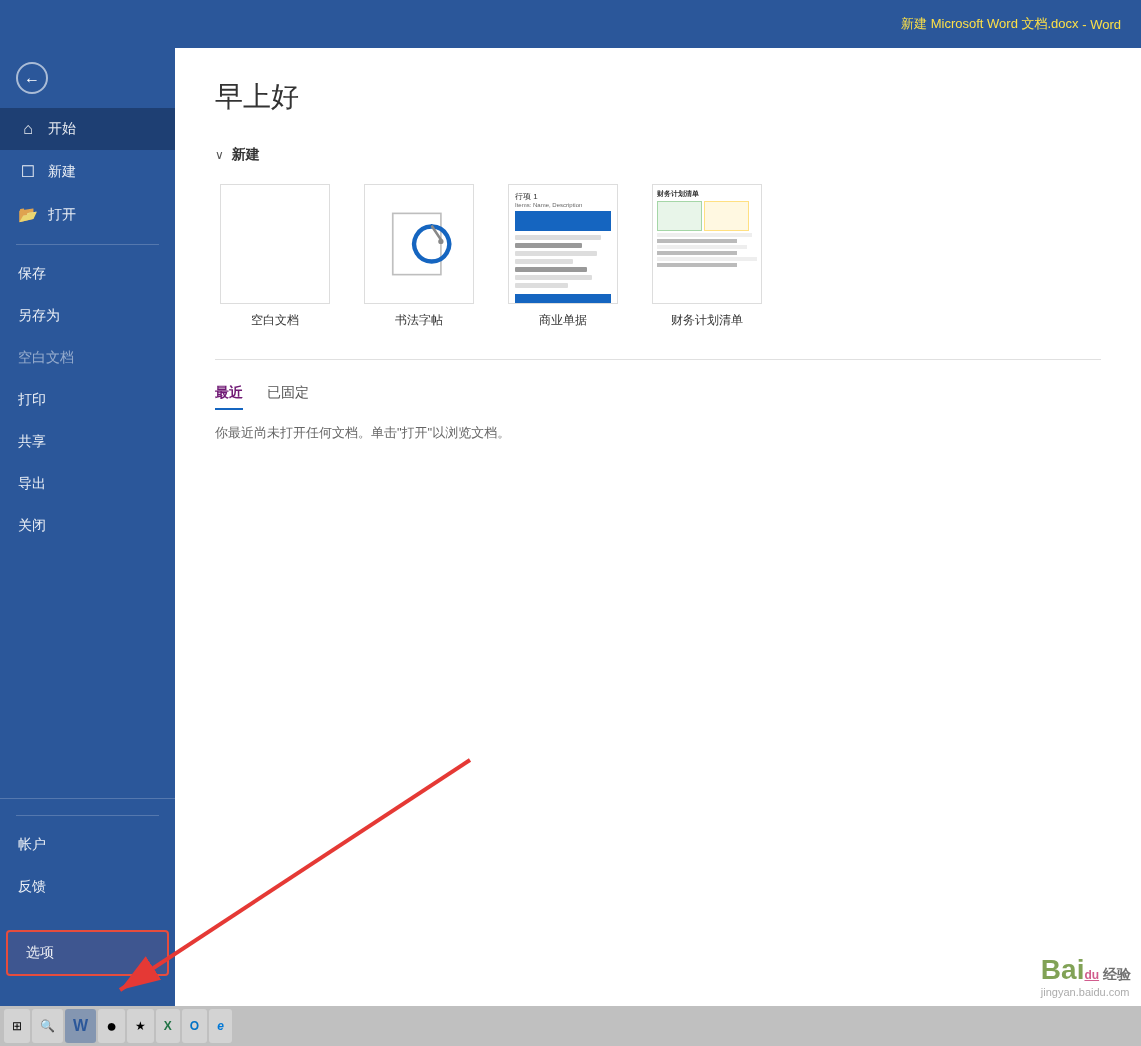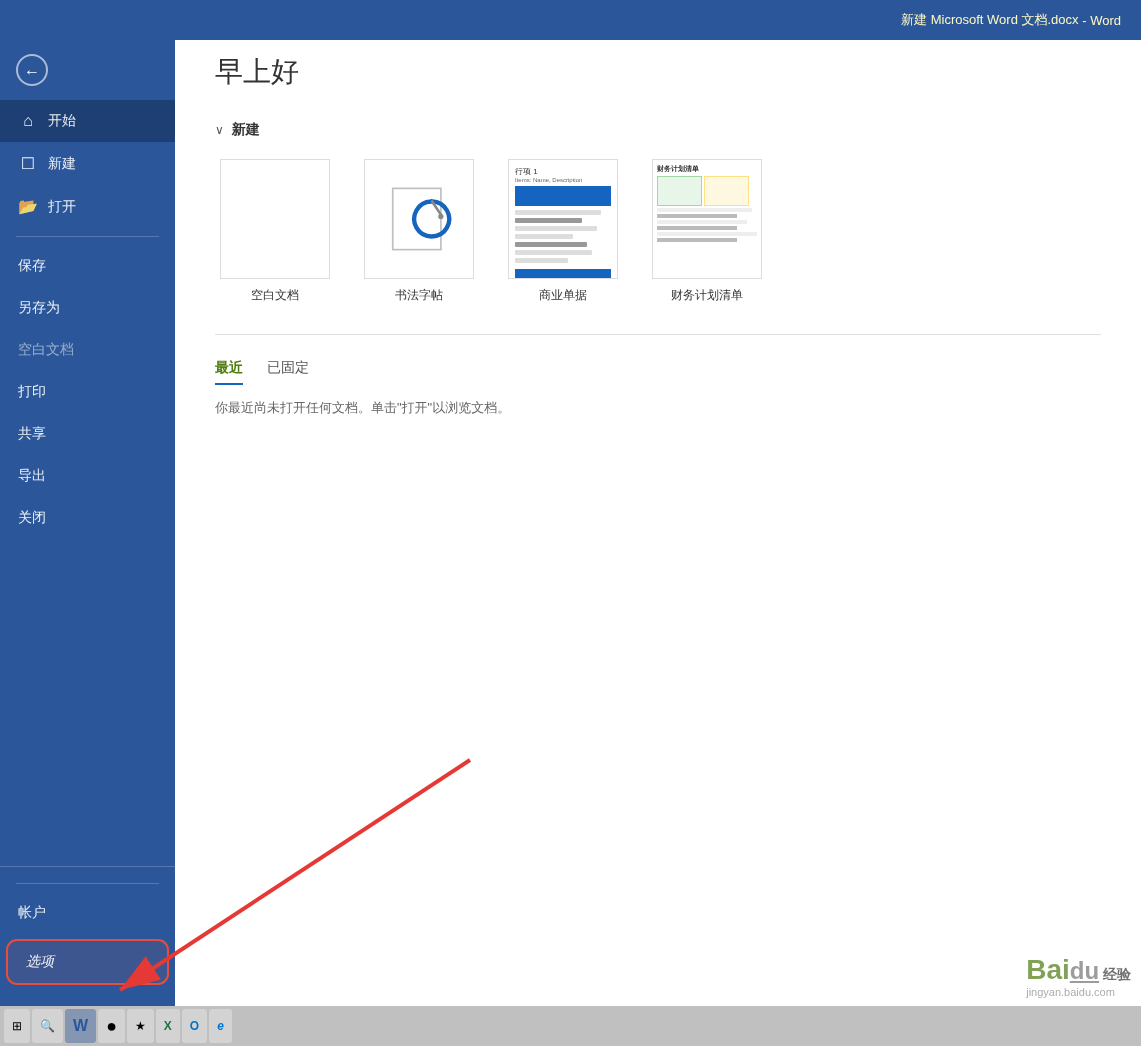--- a/index.html
+++ b/index.html
@@ -1,26 +1,26 @@
 <!DOCTYPE html>
 <html><head>
   <meta charset="utf-8">
   <style>
     * { margin: 0; padding: 0; box-sizing: border-box; }
     body { font-family: 'Microsoft YaHei', SimSun, sans-serif; background: #f0f0f0; width: 1141px; height: 1046px; overflow: hidden; position: relative; }
 
     
     .title-bar {
       background: #2b579a;
-      height: 40px;
+      height: 48px;
       display: flex;
       align-items: center;
       justify-content: flex-end;
       padding-right: 20px;
-      color: #fef9c3;
+      color: #fde047;
       font-size: 13px;
       position: relative;
       z-index: 10;
     }
 
     
     .app-layout {
       display: flex;
       height: calc(1046px - 40px - 40px);
     }
@@ -84,32 +84,31 @@
     }
 
     .sidebar-bottom {
       border-top: 1px solid rgba(255,255,255,0.2);
       padding-top: 8px;
       padding-bottom: 16px;
     }
 
     .sidebar-item.options-item {
       border: 2px solid #e74c3c;
-      margin: 5px 6px;
-      border-radius: 11px;
+      margin: 22px 6px;
+      border-radius: 4px;
       background: rgba(231,76,60,0.1);
-      font-style: italic;
     }
 
     
     .main-content {
       flex: 1;
       background: white;
       overflow-y: auto;
-      padding: 13px 40px;
+      padding: 30px 40px;
     }
 
     .greeting {
       font-size: 28px;
       font-weight: 300;
       color: #333;
       margin-bottom: 30px;
     }
 
     .section-header {
@@ -254,21 +253,21 @@
 
     .tab-item {
       font-size: 14px;
       color: #555;
       padding-bottom: 6px;
       cursor: pointer;
       position: relative;
     }
 
     .tab-item.active {
-      color: #4d7c0f;
+      color: #701a75;
       font-weight: 600;
     }
 
     .tab-item.active::after {
       content: '';
       position: absolute;
       bottom: -2px;
       left: 0;
       right: 0;
       height: 2px;
@@ -409,20 +408,23 @@
 
     </div>
 
     <div class="sidebar-bottom">
       <hr class="sidebar-divider">
 
       <div class="sidebar-item">
         <span>帐户</span>
       </div>
 
+      <div class="sidebar-item">
+        <span>反馈</span>
+      </div>
 
       <div class="sidebar-item options-item">
         <span>选项</span>
       </div>
     </div>
   </div>
 
   <div class="main-content">
 
     <div class="greeting">早上好</div>
@@ -522,21 +524,21 @@
   <defs>
     <marker id="arrowhead" markerWidth="10" markerHeight="7" refX="10" refY="3.5" orient="auto">
       <polygon points="0 0, 10 3.5, 0 7" fill="#e53935"></polygon>
     </marker>
   </defs>
   <line x1="470" y1="720" x2="120" y2="950" stroke="#e53935" stroke-width="4" marker-end="url(#arrowhead)"></line>
 </svg>
 
 <div class="watermark">
   <div class="watermark-text">
-    <span style="color:#4d7c0f; font-size:28px; font-weight:bold;">Bai</span><span style="color:#737373; font-size:24px; font-weight:bold;text-decoration:underline;">du</span><span style="color:#333; font-size:14px;"> 经验</span>
+    <span style="color:#4d7c0f; font-size:28px; font-weight:bold;">Bai</span><span style="color:#be185d; font-size:12px; font-weight:bold;text-decoration:underline;">du</span><span style="color:#333; font-size:14px;"> 经验</span>
   </div>
   <div class="watermark-sub">jingyan.baidu.com</div>
 </div>
 
 <div class="taskbar">
   <div class="taskbar-btn">
     <span>⊞</span>
   </div>
   <div class="taskbar-btn">
     <span>🔍</span>

